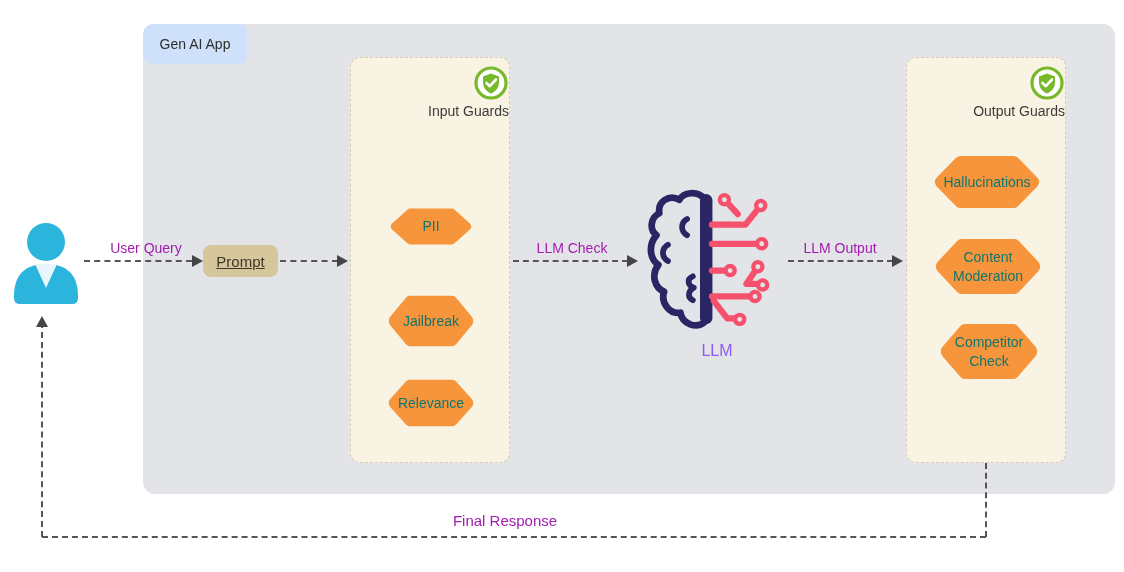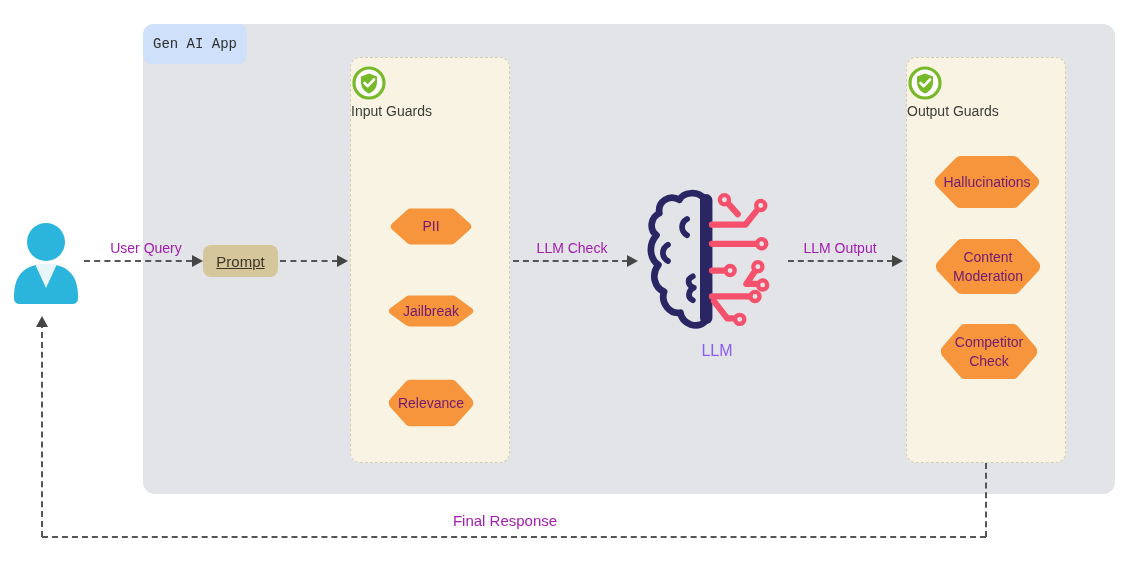--- a/index.html
+++ b/index.html
@@ -8,35 +8,35 @@
     font-family:"Liberation Sans",sans-serif;overflow:hidden;
   }
   .gen-container{
     position:absolute;left:143px;top:24px;width:972px;height:470px;
     background:#e3e4e8;border-radius:12px;
   }
   .chip{
     position:absolute;left:143px;top:24px;width:104px;height:40px;
     background:#cfe1fa;border-radius:10px 8px 8px 8px;
     display:flex;align-items:center;justify-content:center;
-    font-size:14px;color:#2e2e2e;font-family:Liberation Mono, monospace;
+    font-size:14px;color:#2e2e2e;
   }
   .panel{
     position:absolute;top:57px;width:160px;height:406px;
     background:#f8f3e2;border:1px dashed #d5ccb2;border-radius:10px;
-    box-sizing:border-box;display:flex;flex-direction:column;align-items:flex-start;
+    box-sizing:border-box;display:flex;flex-direction:column;align-items:flex-end;
   }
   .panel.input{left:350px;}
   .panel.output{left:906px;}
   .panel .shield{margin-top:7px;}
   .panel-title{margin-top:2px;font-size:14px;color:#3b3b3b;}
   .hex{position:absolute;display:flex;align-items:center;justify-content:center;}
   .hex svg{position:absolute;inset:0;width:100%;height:100%;}
   .hex-label{
-    position:relative;z-index:1;font-size:14px;color:#701a75;text-align:center;
+    position:relative;z-index:1;font-size:14px;color:#0f766e;text-align:center;
     line-height:1.35;width:92%;
   }
   .node-prompt{
     position:absolute;left:203px;top:245px;width:75px;height:32px;
     background:#d5c69c;border-radius:8px;display:flex;align-items:center;justify-content:center;
     font-size:15px;color:#3c3626;text-decoration:underline;
   }
   .dash-h{position:absolute;height:0;border-top:2px dashed #555;}
   .dash-v{position:absolute;width:0;border-left:2px dashed #555;}
   .arr-right{position:absolute;width:0;height:0;
@@ -70,21 +70,21 @@
       <polyline points="13.5,18 16.8,21.2 23,14.5" fill="none" stroke="#ffffff" stroke-width="2.6" stroke-linecap="round" stroke-linejoin="round"></polyline>
     </svg>
     <div class="panel-title">Input Guards</div>
 
     <div class="hex" style="left:39px;top:150px;width:82px;height:37px;">
       <svg viewBox="0 0 120 60" preserveAspectRatio="none">
         <polygon points="30,8 90,8 112,30 90,52 30,52 8,30" fill="#f6953c" stroke="#f6953c" stroke-width="14" stroke-linejoin="round"></polygon>
       </svg>
       <div class="hex-label">PII</div>
     </div>
-    <div class="hex" style="left:37px;top:237px;width:86px;height:32px;">
+    <div class="hex" style="left:37px;top:237px;width:86px;height:52px;">
       <svg viewBox="0 0 120 60" preserveAspectRatio="none">
         <polygon points="30,8 90,8 112,30 90,52 30,52 8,30" fill="#f6953c" stroke="#f6953c" stroke-width="14" stroke-linejoin="round"></polygon>
       </svg>
       <div class="hex-label">Jailbreak</div>
     </div>
     <div class="hex" style="left:37px;top:321px;width:86px;height:48px;">
       <svg viewBox="0 0 120 60" preserveAspectRatio="none">
         <polygon points="30,8 90,8 112,30 90,52 30,52 8,30" fill="#f6953c" stroke="#f6953c" stroke-width="14" stroke-linejoin="round"></polygon>
       </svg>
       <div class="hex-label">Relevance</div>

